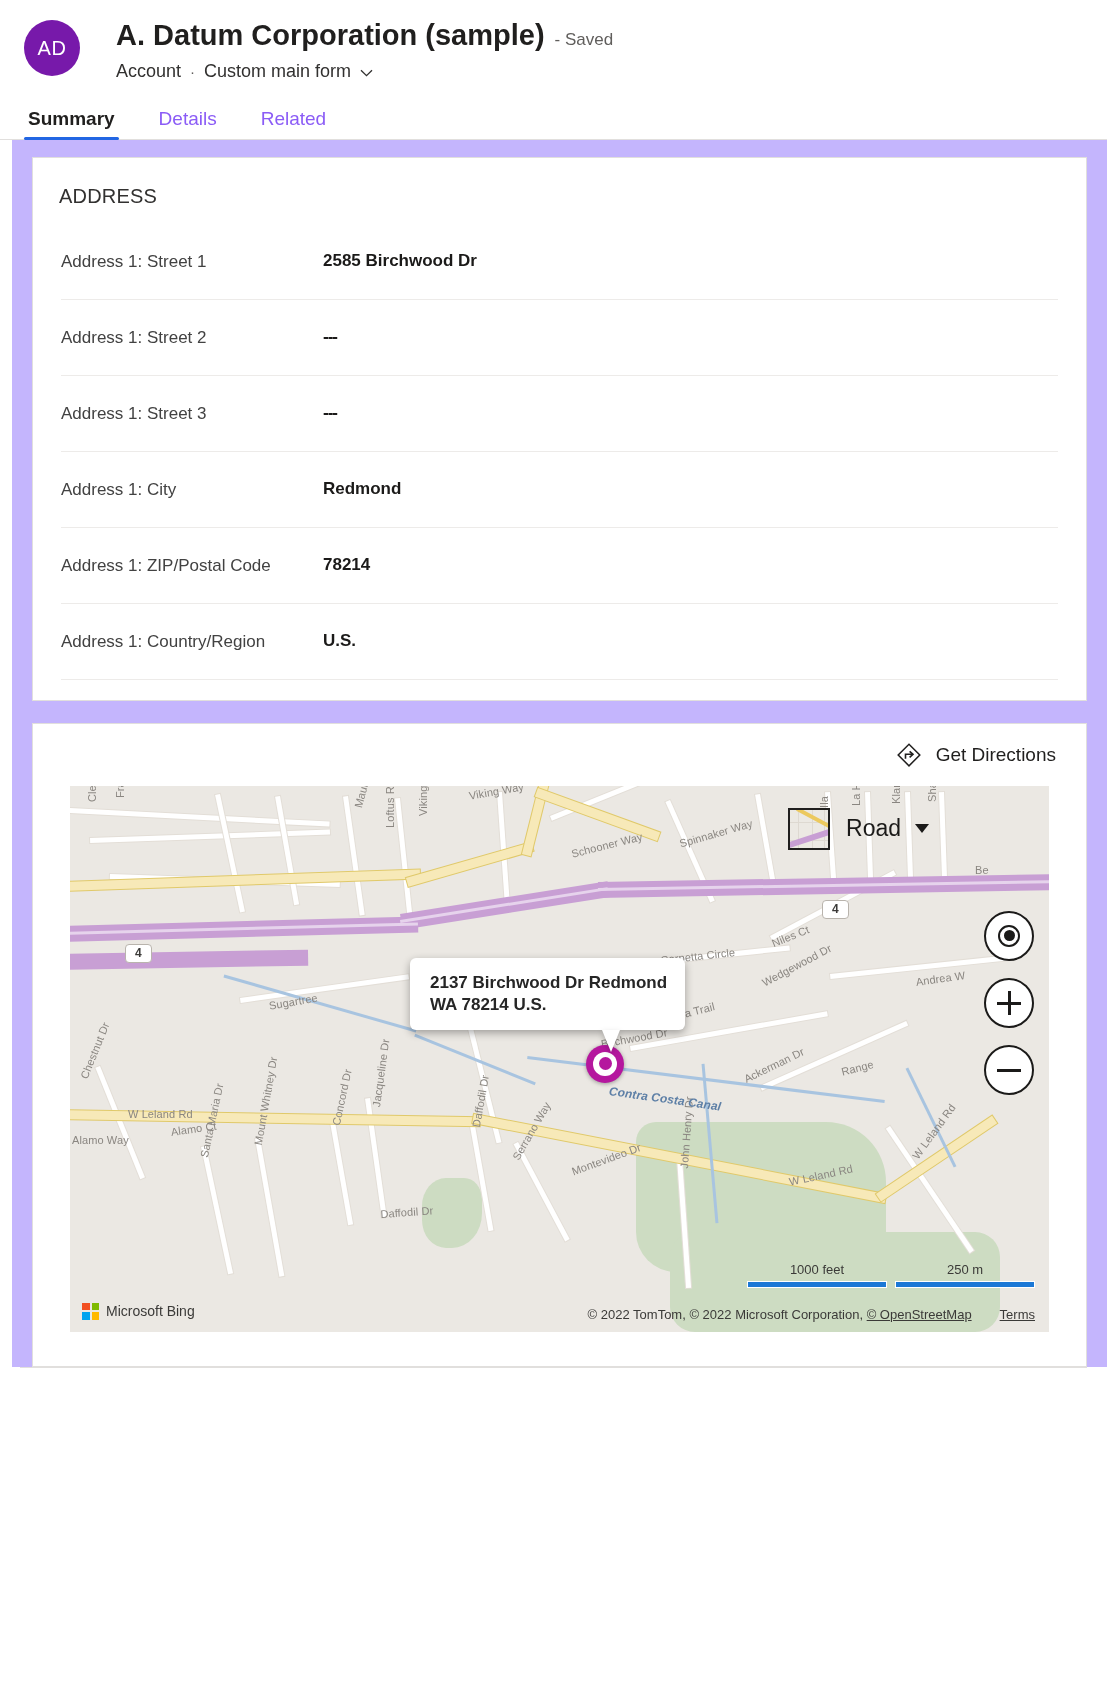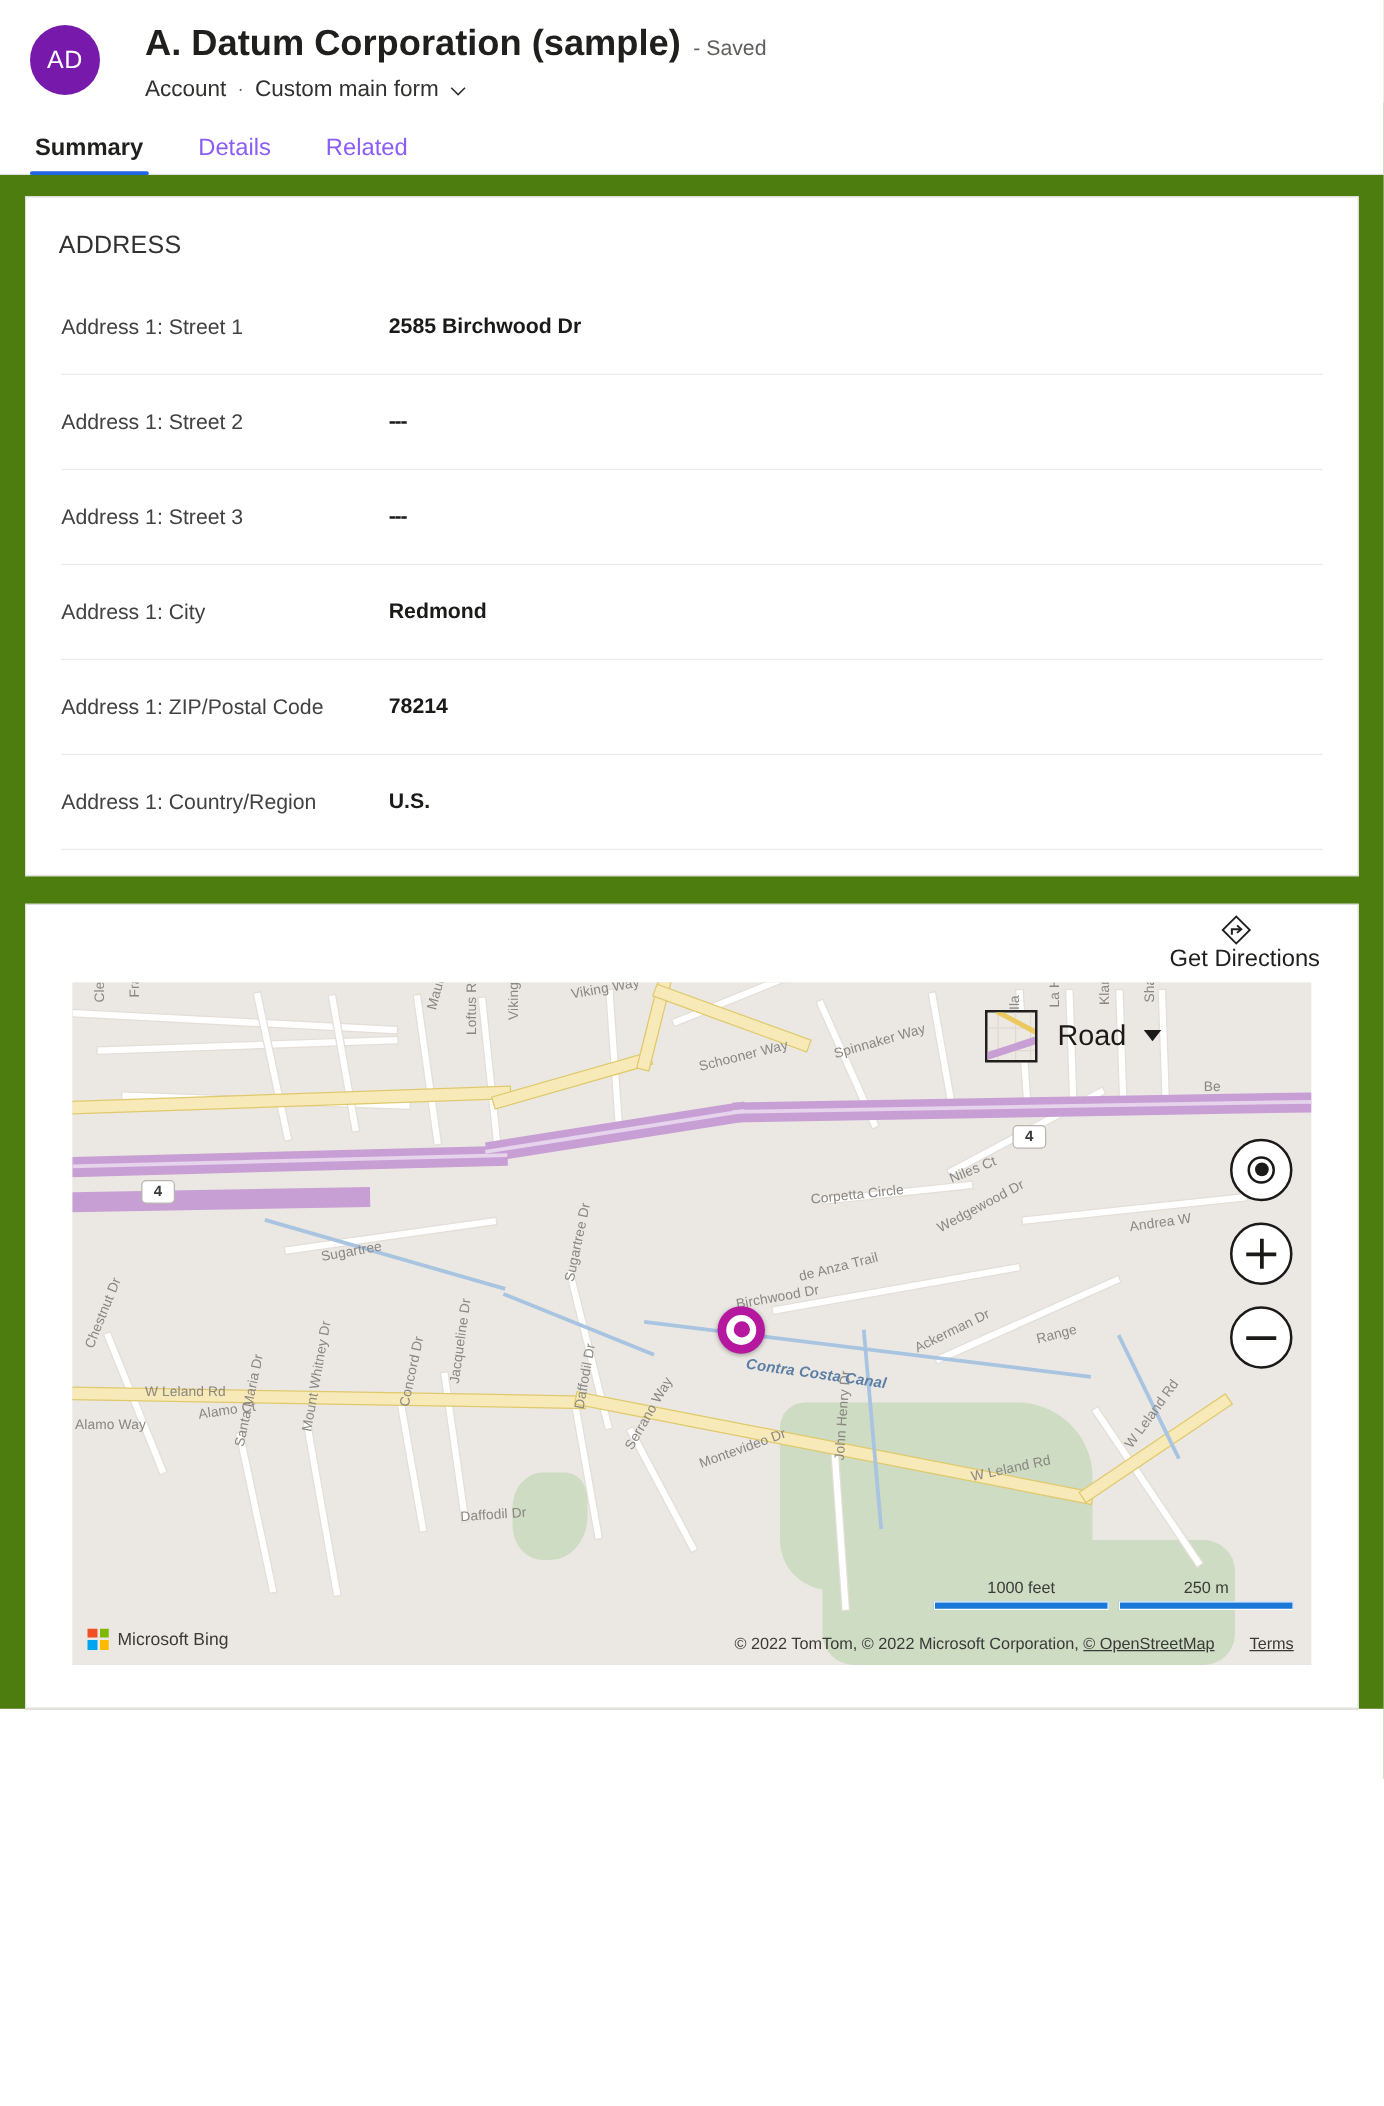--- a/index.html
+++ b/index.html
@@ -59,21 +59,21 @@
     margin-right: 36px; cursor: pointer; position: relative;
     font-weight: 400;
   }
   .tab.active { font-weight: 600; color: #201f1e; }
   .tab.active::after {
     content: ""; position: absolute; left: 0; right: 0; bottom: -1px;
     height: 3px; background: #2266e3; border-radius: 2px;
   }
 
   
-  .canvas { padding: 17px 20px 0 20px; background: #4d7c0f; }
+  .canvas { padding: 17px 20px 0 20px; background: #c4b5fd; margin-left: 12px; }
   .card {
     border: 1px solid #e1dfdd; background: #ffffff;
     margin-bottom: 22px;
   }
   .section-head {
     font-size: 20px; color: #323130; font-weight: 400;
     padding: 27px 0 16px 26px; letter-spacing: .2px;
   }
 
   
@@ -97,21 +97,21 @@
   .field-value.empty { font-weight: 700; letter-spacing: -1px; }
 
   
   .map-card { border: 1px solid #e1dfdd; background: #fff; }
   .map-toolbar {
     display: flex; justify-content: flex-end; align-items: center;
     height: 62px; padding-right: 30px;
   }
   .get-directions {
     display: flex; align-items: center; cursor: pointer;
-    font-size: 19px; color: #201f1e; flex-direction: column;
+    font-size: 19px; color: #201f1e;
   }
   .gd-icon { width: 26px; height: 26px; margin-right: 14px; }
   .gd-icon svg { display: block; }
 
   .map-wrap {
     position: relative; height: 546px; margin: 0 37px 0 37px;
     overflow: hidden; background: #e8e5e0;
   }
 
   
@@ -489,20 +489,25 @@
           </span>
         </div>
         <div class="ctrl">
           <span class="sign plus"></span>
         </div>
         <div class="ctrl">
           <span class="sign minus"></span>
         </div>
       </div>
 
+      <div class="callout">
+        <div class="callout-text">2137 Birchwood Dr Redmond
+WA 78214 U.S.</div>
+        <span class="callout-tail"></span>
+      </div>
 
       <div class="pin"></div>
 
       <div class="scale-group">
         <div class="scale-item">
           <div class="scale-text">1000 feet</div>
           <div class="scale-bar"></div>
         </div>
         <div class="scale-item">
           <div class="scale-text">250 m</div>

